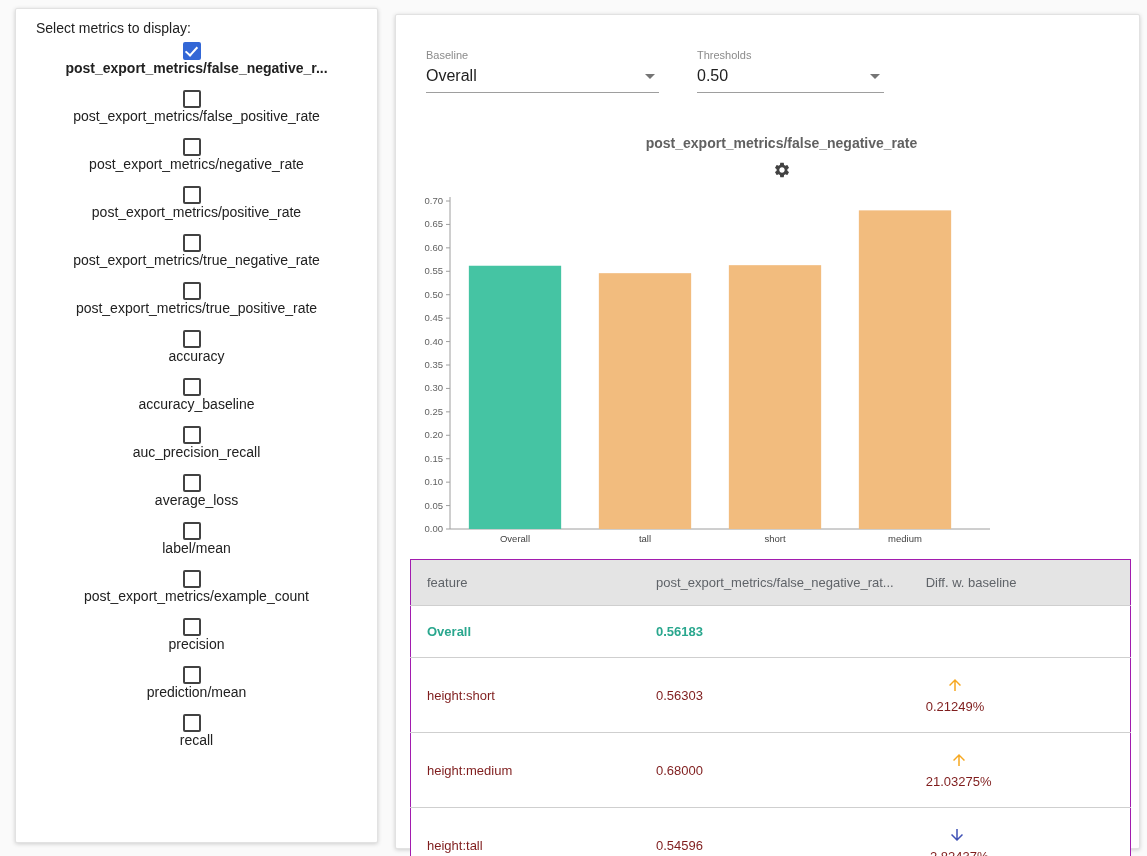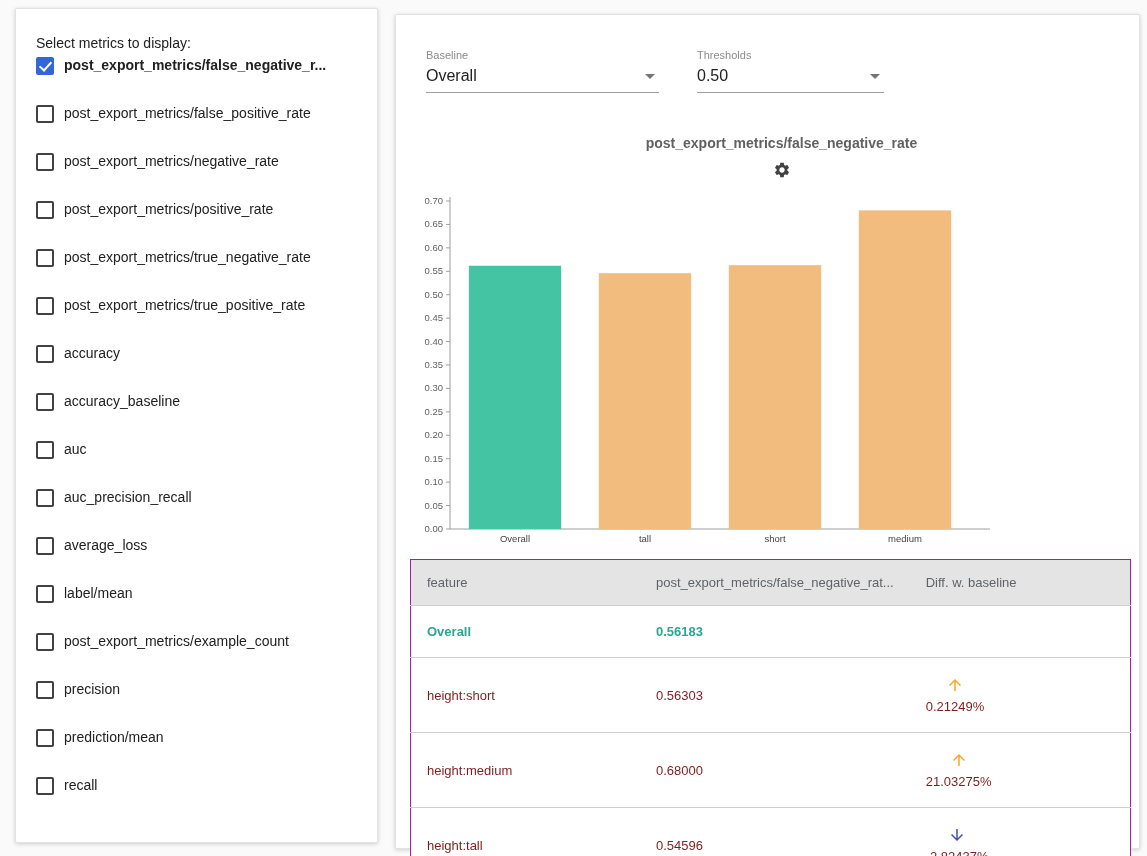--- a/index.html
+++ b/index.html
@@ -10,26 +10,26 @@
     position: relative;
     color: #212121;
   }
   .card {
     position: absolute;
     background: #fff;
     border: 1px solid #e2e2e2;
     border-radius: 2px;
     box-shadow: 0 1px 4px rgba(0,0,0,0.18);
   }
-  .left-card  { left: 15px;  top: 8px; width: 363px; height: 835px; padding: 26px 20px; overflow: hidden; }
+  .left-card  { left: 15px;  top: 8px; width: 363px; height: 835px; padding: 11px 20px; overflow: hidden; }
   .right-card { left: 395px; top: 14px; width: 745px; height: 835px; padding: 20px 14px; }
 
   .panel-title { font-size: 14px; color: #212121; margin-bottom: 6px; }
 
-  .metric-item { display: flex; align-items: flex-start; height: 48px; cursor: pointer; }
+  .metric-item { display: flex; align-items: center; height: 48px; cursor: pointer; flex-direction: column; }
   .checkbox {
     width: 18px; height: 18px; flex: 0 0 auto;
     border: 2px solid #424242; border-radius: 2px; background: #fff;
     margin-right: 10px;
     display: flex; align-items: center; justify-content: center;
   }
   .checkbox.on { background: var(--check-blue, #3367d6); border-color: var(--check-blue, #3367d6); }
   .checkbox.on::after {
     content: ""; width: 5px; height: 10px;
     border: solid #fff; border-width: 0 2px 2px 0;
@@ -113,24 +113,20 @@
         <span class="checkbox"></span>
         <span class="metric-label">post_export_metrics/true_positive_rate</span>
       </div>
       <div class="metric-item">
         <span class="checkbox"></span>
         <span class="metric-label">accuracy</span>
       </div>
       <div class="metric-item">
         <span class="checkbox"></span>
         <span class="metric-label">accuracy_baseline</span>
-      </div>
-      <div class="metric-item">
-        <span class="checkbox"></span>
-        <span class="metric-label">auc</span>
       </div>
       <div class="metric-item">
         <span class="checkbox"></span>
         <span class="metric-label">auc_precision_recall</span>
       </div>
       <div class="metric-item">
         <span class="checkbox"></span>
         <span class="metric-label">average_loss</span>
       </div>
       <div class="metric-item">

